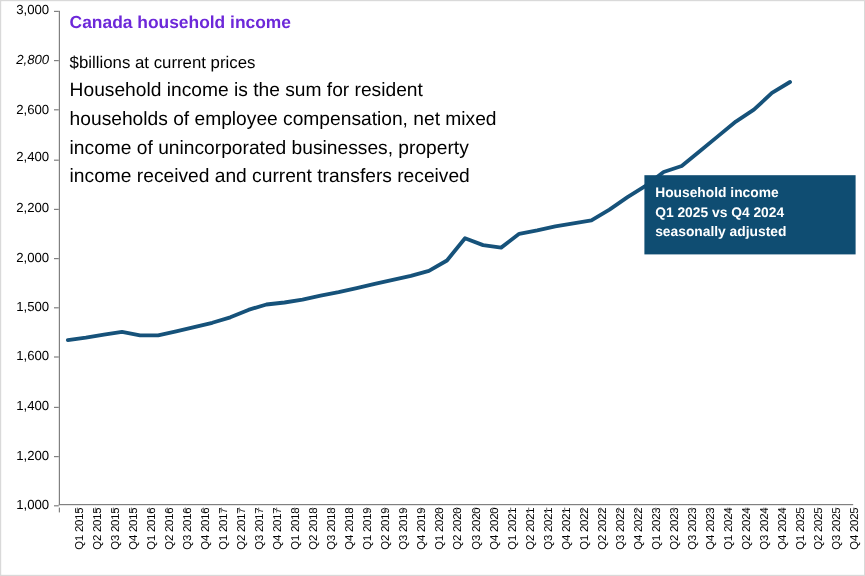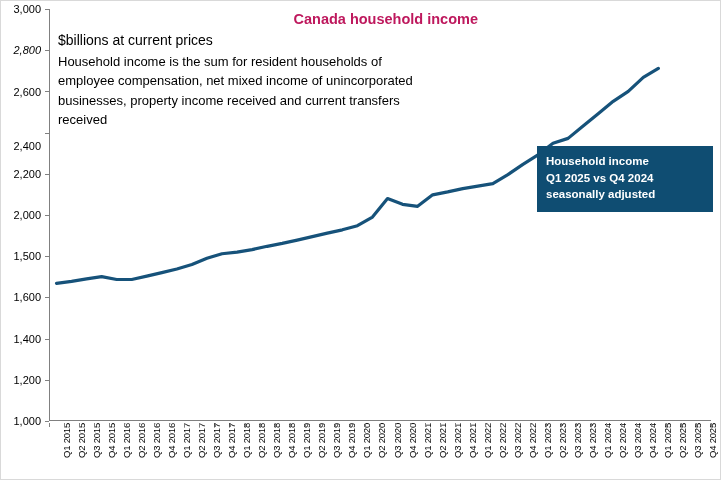--- a/index.html
+++ b/index.html
@@ -103,33 +103,32 @@
   
   .titles {
     position: absolute;
     left: 57px;
     top: 10px;
     width: 420px;
   }
   .chart-title {
     font-size: 14.5px;
     font-weight: bold;
-    color: #be185d;
-    margin: 0 0 2px 0;
+    color: #6d28d9;
+    margin: 0 0 14px 0;
     line-height: 1.2;
-    text-align: right;
   }
   .chart-subtitle {
     font-size: 14px;
     color: #000000;
     line-height: 1.45;
     margin: 0;
   }
   .chart-note {
-    font-size: 13px;
+    font-size: 16px;
     color: #000000;
     line-height: 1.5;
     margin: 1px 0 16px 0;
     max-width: 360px;
   }
 
   
   .callout {
     position: absolute;
     left: 536px;
@@ -160,21 +159,21 @@
       <div class="y-label" style="top: 329.6px;">1,400</div>
       <div class="y-tick" style="top: 329.6px;"></div>
       <div class="y-label" style="top: 288.4px;">1,600</div>
       <div class="y-tick" style="top: 288.4px;"></div>
       <div class="y-label" style="top: 247.2px;">1,500</div>
       <div class="y-tick" style="top: 247.2px;"></div>
       <div class="y-label" style="top: 206px;">2,000</div>
       <div class="y-tick" style="top: 206px;"></div>
       <div class="y-label" style="top: 164.8px;">2,200</div>
       <div class="y-tick" style="top: 164.8px;"></div>
-      <div class="y-label" style="top: 137px;">2,400</div>
+      <div class="y-label" style="top: 122px;">2,400</div>
       <div class="y-tick" style="top: 123.6px;"></div>
       <div class="y-label" style="top: 83px; text-align: right;">2,600</div>
       <div class="y-tick" style="top: 82.4px;"></div>
       <div class="y-label" style="top: 41.2px; font-style: italic;">2,800</div>
       <div class="y-tick" style="top: 41.2px;"></div>
       <div class="y-label" style="top: 0px;">3,000</div>
       <div class="y-tick" style="top: 0px;"></div>
     </div>
 
   <div class="plot-area">

